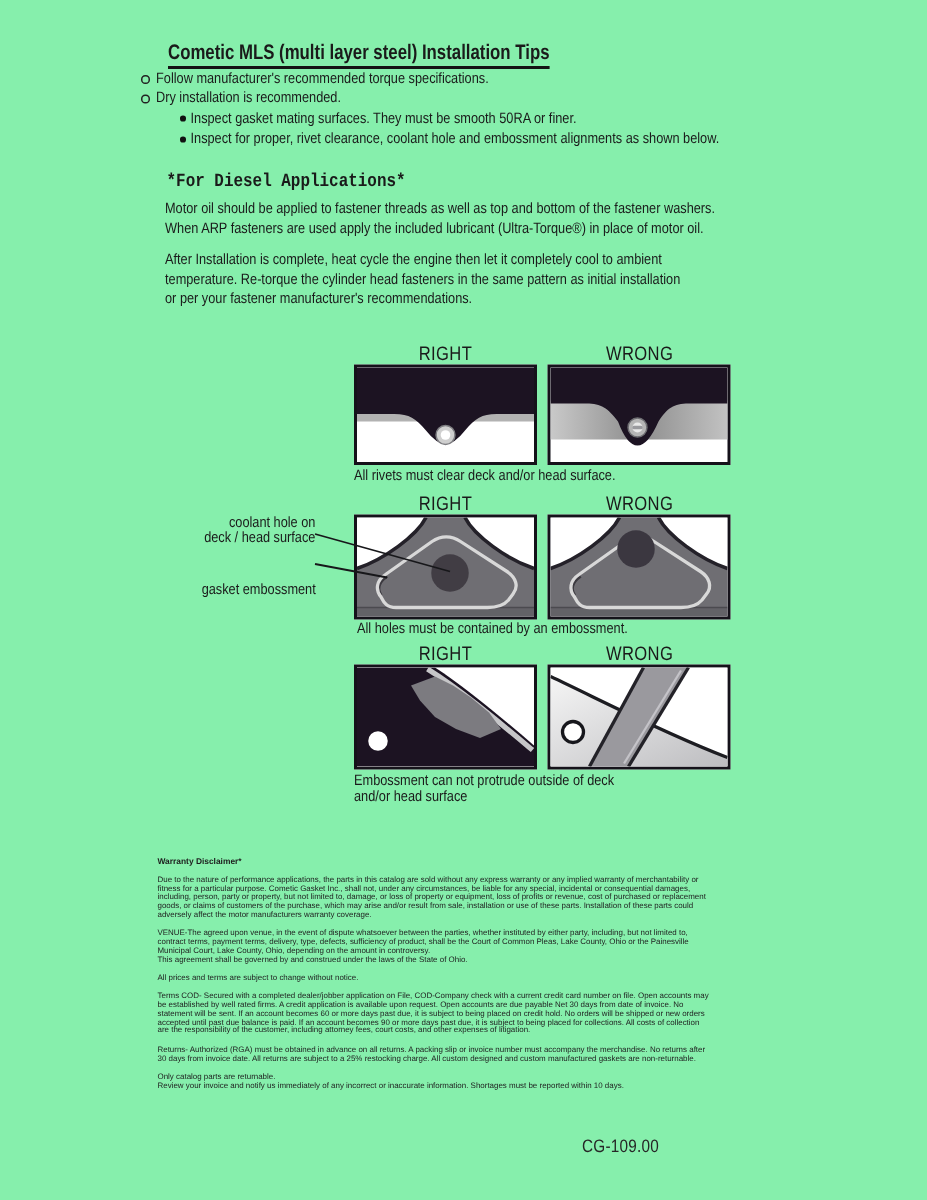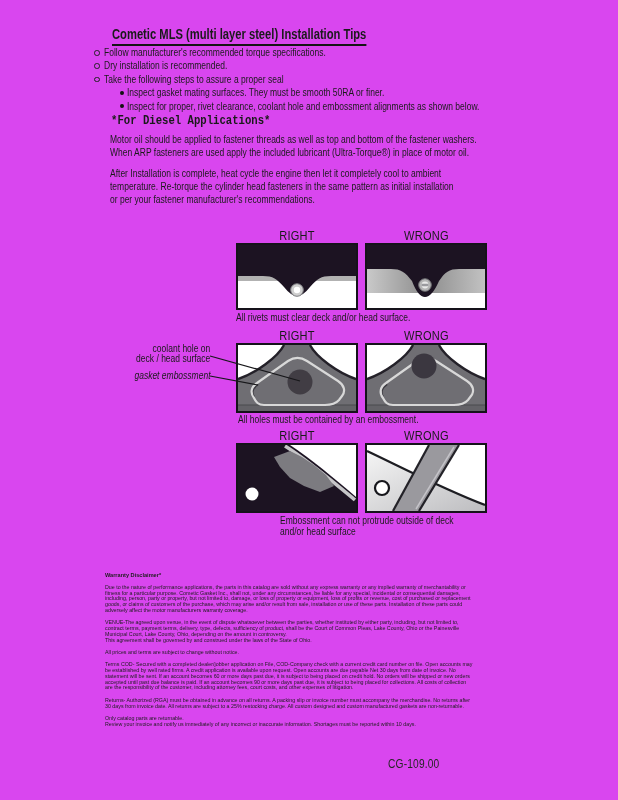--- a/index.html
+++ b/index.html
@@ -1,16 +1,16 @@
 <!DOCTYPE html>
 <html><head>
 <meta charset="utf-8">
 <style>
   html,body{margin:0;padding:0;background:#ffffff;}
-  #page{position:relative;width:618px;height:800px;background:#d946ef;overflow:hidden;
+  #page{position:relative;width:618px;height:800px;background:#86efac;overflow:hidden;
         font-family:"Liberation Sans","DejaVu Sans",sans-serif;color:#1a1a1a;}
   .abs{position:absolute;}
   .cx{display:inline-block;transform:scaleX(0.85);transform-origin:0 0;white-space:pre-line;}
   .cx-r{display:inline-block;transform:scaleX(0.85);transform-origin:100% 0;white-space:pre-line;}
   .cx-c{display:inline-block;transform:scaleX(0.85);transform-origin:50% 0;white-space:pre-line;}
 
   .title{left:112px;top:26px;font-size:14px;font-weight:bold;}
   .title .tx{display:inline-block;transform:scaleX(0.80);transform-origin:0 0;
              border-bottom:2px solid #141414;padding-bottom:2px;}
 
@@ -52,24 +52,20 @@
   </div>
 
   <div class="abs bullets">
     <div class="brow">
       <span class="m-open"></span>
       <span class="cx">Follow manufacturer's recommended torque specifications.</span>
     </div>
     <div class="brow">
       <span class="m-open"></span>
       <span class="cx">Dry installation is recommended.</span>
-    </div>
-    <div class="brow">
-      <span class="m-open"></span>
-      <span class="cx">Take the following steps to assure a proper seal</span>
     </div>
     <div class="brow sub">
       <span class="m-dot"></span>
       <span class="cx">Inspect gasket mating surfaces.  They must be smooth 50RA or finer.</span>
     </div>
     <div class="brow sub">
       <span class="m-dot"></span>
       <span class="cx">Inspect for proper, rivet clearance, coolant hole and embossment alignments as shown below.</span>
     </div>
   </div>
@@ -126,21 +122,21 @@
     <span class="cx-c">RIGHT</span>
   </div>
   <div class="abs rw" style="left:365px;top:328px;">
     <span class="cx-c">WRONG</span>
   </div>
 
   <div class="abs lbl" style="left:60px;top:344px;">
     <span class="cx-r">coolant hole on
 deck / head surface</span>
   </div>
-  <div class="abs lbl" style="left:60px;top:371px;font-style:italic;">
+  <div class="abs lbl" style="left:60px;top:389px;">
     <span class="cx-r">gasket embossment</span>
   </div>
 
   <div class="panel h70" style="left:236px;top:343px;">
     <svg viewBox="0 0 118 66" preserveAspectRatio="none">
       <rect x="0" y="0" width="118" height="66" fill="#6f6e73"></rect>
       <rect x="0" y="60" width="118" height="6" fill="#636267"></rect>
       <line x1="0" y1="60" x2="118" y2="60" stroke="#4b4a4f" stroke-width="1"></line>
       <path d="M0,0 H46 C40,12 18,28 0,34 Z" fill="#ffffff"></path>
       <path d="M46,0 C40,12 18,28 0,34" fill="none" stroke="#242129" stroke-width="2.4"></path>
@@ -202,21 +198,21 @@
       <rect x="0" y="0" width="118" height="66" fill="#ffffff"></rect>
       <path d="M0,6 C34,22 76,44 118,60 V66 H0 Z" fill="url(#g-deck)"></path>
       <path d="M0,6 C34,22 76,44 118,60" fill="none" stroke="#1d1d22" stroke-width="2.2"></path>
       <polygon points="62,0 92,0 52,66 26,66" fill="#9a999e"></polygon>
       <line x1="62" y1="0" x2="26" y2="66" stroke="#232228" stroke-width="2.2"></line>
       <line x1="92" y1="0" x2="52" y2="66" stroke="#232228" stroke-width="2.2"></line>
       <line x1="87" y1="2" x2="49" y2="64" stroke="#c4c3c8" stroke-width="1.5"></line>
       <circle cx="15" cy="43" r="7" fill="#ffffff" stroke="#17171c" stroke-width="2.2"></circle>
     </svg>
   </div>
-  <div class="abs caption" style="left:236px;top:515px;margin-left:44px;">
+  <div class="abs caption" style="left:236px;top:515px;">
     <span class="cx">Embossment can not protrude outside of deck
 and/or head surface</span>
   </div>
 
   <div class="abs legal">
     <h4>Warranty Disclaimer*</h4>
     <p>Due to the nature of performance applications, the parts in this catalog are sold without any express warranty or any implied warranty of merchantability or
 fitness for a particular purpose.  Cometic Gasket Inc., shall not, under any circumstances, be liable for any special, incidental or consequential damages,
 including, person, party or property, but not limited to, damage, or loss of property or equipment, loss of profits or revenue, cost of purchased or replacement
 goods, or claims of customers of the purchase, which may arise and/or result from sale, installation or use of these parts.  Installation of these parts could

